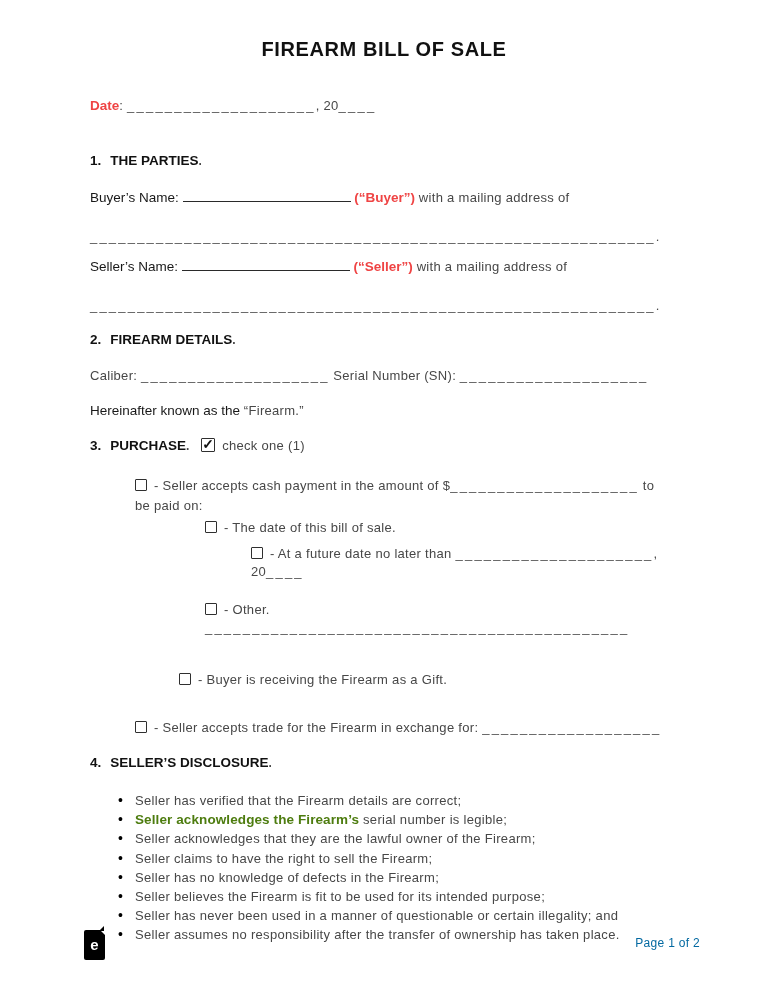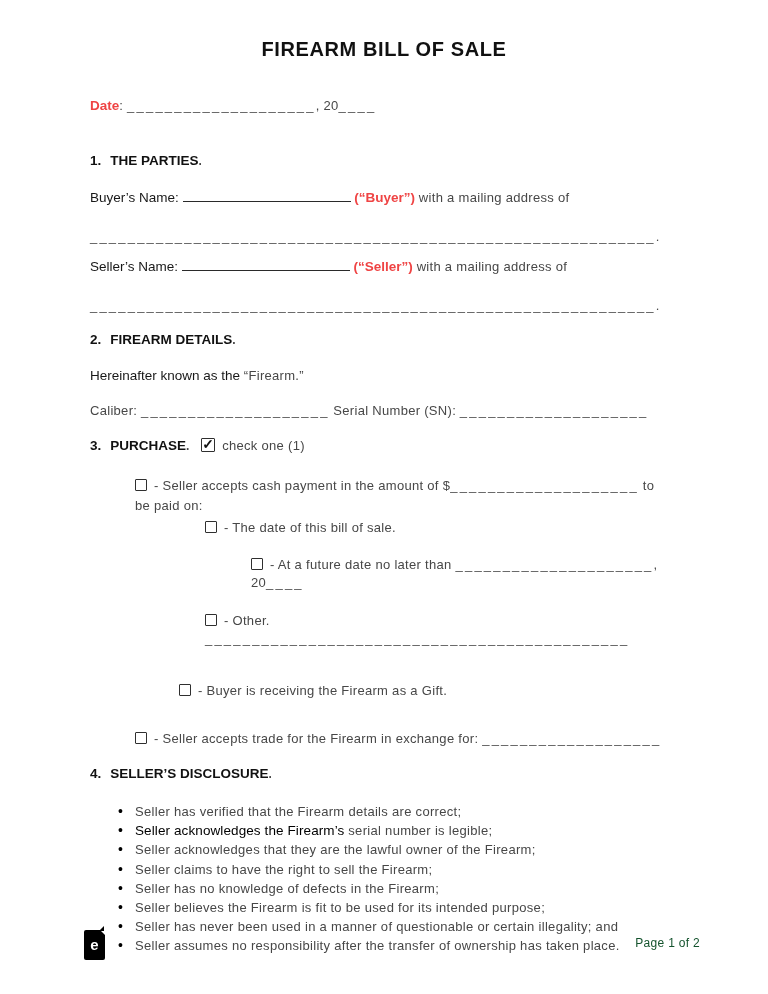--- a/index.html
+++ b/index.html
@@ -31,24 +31,24 @@
                font-weight:bold; color:#111; letter-spacing:0; }
 
   .opt  { margin-left:45px; }
   .sub  { margin-left:115px; }
 
   ul.bullets { list-style:none; margin-left:28px; }
   ul.bullets li { position:relative; padding-left:17px; font-size:13px;
                   line-height:19.2px; color:#474747; letter-spacing:0.3px; }
   ul.bullets li::before { content:"•"; position:absolute; left:0; top:0;
                   color:#000; font-size:14px; }
-  ul.bullets li .bold-part { font-weight:normal; color:#000000; letter-spacing:0.1px; font-size:13.5px; }
+  ul.bullets li .bold-part { font-weight:bold; color:#4d7c0f; letter-spacing:0.1px; font-size:13.5px; }
 
   .footer-page { position:absolute; right:68px; bottom:44px; font-size:12px;
-                 color:#14532d; letter-spacing:0.3px; }
+                 color:#0369a1; letter-spacing:0.3px; }
   .logo { position:absolute; left:84px; bottom:34px; width:21px; height:30px;
           background:#000; border-radius:2px; }
   .logo .fold { position:absolute; top:-1px; right:-1px; width:0; height:0;
           border-top:7px solid #fff; border-left:7px solid transparent; }
   .logo .flap { position:absolute; top:-4px; right:1px; width:0; height:0;
           border-bottom:5px solid #000; border-left:5px solid transparent; }
   .logo .letter { position:absolute; left:0; right:0; top:6px; text-align:center;
           color:#fff; font-weight:bold; font-size:15px; line-height:18px; }
 </style>
 </head>
@@ -75,40 +75,40 @@
       <span class="rg">Seller’s Name:</span>
       <span class="nameline"></span>
       <span class="bd">(“Seller”)</span>
       <span class="lt">with a mailing address of</span>
     </p>
     <p class="row" style="margin-top:21px;"><span class="bl">____________________________________________________________.</span></p>
 
     <p class="heading" style="margin-top:15px;"><span class="num">2.</span><span>FIREARM DETAILS</span><span class="lt-period">.</span></p>
 
     <p class="row" style="margin-top:17px;">
-      <span class="rg">Hereinafter known as the</span>
-      <span class="lt">“Firearm.”</span>
-    </p>
-    <p class="row" style="margin-top:17px;">
       <span class="lt">Caliber:</span>
       <span class="bl">____________________</span>
       <span class="lt">Serial Number (SN):</span>
       <span class="bl">____________________</span>
+    </p>
+    <p class="row" style="margin-top:17px;">
+      <span class="rg">Hereinafter known as the</span>
+      <span class="lt">“Firearm.”</span>
     </p>
 
     <p class="heading" style="margin-top:16px;"><span class="num">3.</span><span>PURCHASE</span><span class="lt-period">.</span>
       <span class="cb checked" style="margin-left:8px;"><span class="check">✓</span></span><span class="lt" style="font-weight:normal;">check one (1)</span>
     </p>
 
     <p class="row opt" style="margin-top:20px; line-height:19.5px;"><span class="cb"></span><span class="lt">- Seller accepts cash payment in the amount of $</span><span class="bl">____________________</span><span class="lt"> to</span><br>
       <span class="lt">be paid on:</span></p>
 
     <p class="row sub" style="margin-top:4px;"><span class="cb"></span><span class="lt">- The date of this bill of sale.</span></p>
 
-    <p class="row sub" style="margin-top:19px;padding-left:46px;"><span class="cb"></span><span class="lt">- At a future date no later than </span><span class="bl">_____________________</span><span class="lt">, 20</span><span class="bl">____</span></p>
+    <p class="row sub" style="margin-top:8px;padding-left:46px;"><span class="cb"></span><span class="lt">- At a future date no later than </span><span class="bl">_____________________</span><span class="lt">, 20</span><span class="bl">____</span></p>
 
     <p class="row sub" style="margin-top:20px;"><span class="cb"></span><span class="lt">- Other. </span><span class="bl">_____________________________________________</span></p>
 
     <p class="row opt" style="margin-top:34px;padding-left:44px;"><span class="cb"></span><span class="lt">- Buyer is receiving the Firearm as a Gift.</span></p>
 
     <p class="row opt" style="margin-top:30px;"><span class="cb"></span><span class="lt">- Seller accepts trade for the Firearm in exchange for: </span><span class="bl">___________________</span></p>
 
     <p class="heading" style="margin-top:16px;"><span class="num">4.</span><span>SELLER’S DISCLOSURE</span><span class="lt-period">.</span></p>
 
     <ul class="bullets" style="margin-top:18px;">

